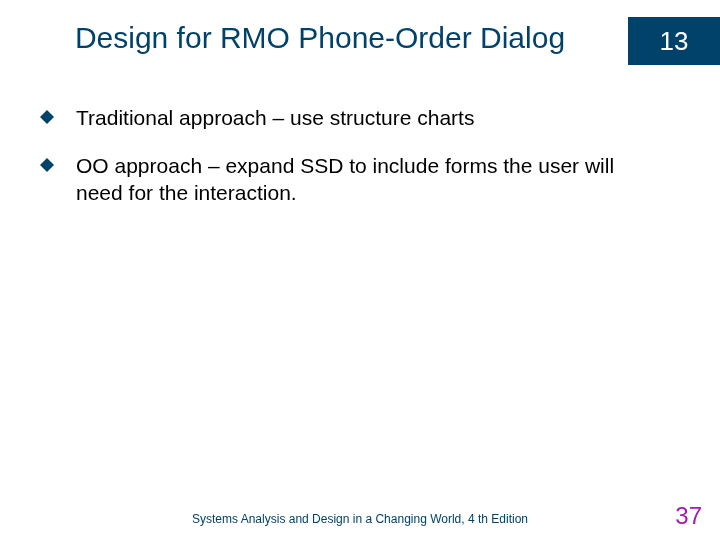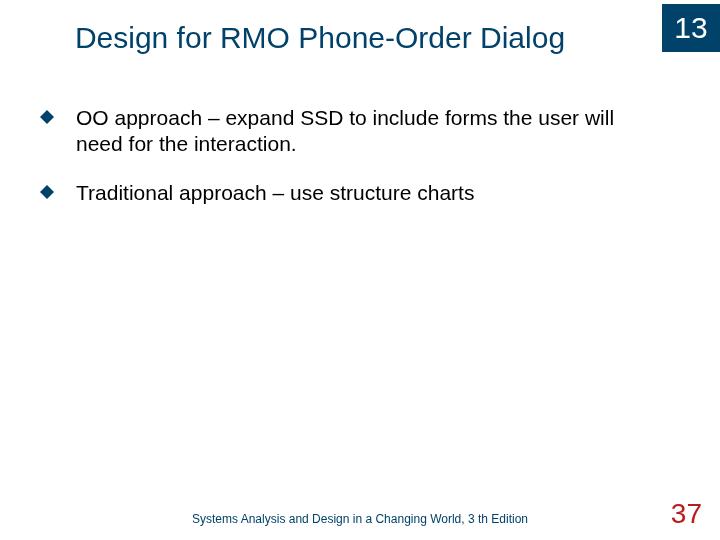--- a/index.html
+++ b/index.html
@@ -7,27 +7,27 @@
     padding: 0;
     width: 720px;
     height: 540px;
     background: #ffffff;
     font-family: Arial, Helvetica, sans-serif;
     position: relative;
     overflow: hidden;
   }
   .chapter-badge {
     position: absolute;
-    top: 4px;
+    top: 17px;
     right: 0;
-    width: 58px;
+    width: 92px;
     height: 48px;
     background: #004269;
     color: #ffffff;
-    font-size: 30px;
+    font-size: 26px;
     display: flex;
     align-items: center;
     justify-content: center;
     font-family: Arial, sans-serif;
   }
   .title {
     position: absolute;
     top: 20px;
     left: 0;
     width: 640px;
@@ -72,22 +72,22 @@
     width: 720px;
     text-align: center;
     font-size: 12px;
     color: #004269;
     font-family: Arial, sans-serif;
   }
   .page-number {
     position: absolute;
     bottom: 10px;
     right: 18px;
-    font-size: 28px;
-    color: #b91c1c;
+    font-size: 24px;
+    color: #a21caf;
     font-family: Arial, sans-serif;
   }
 </style>
 </head>
 <body>
 
 <div class="chapter-badge">
   <span>13</span>
 </div>
 
@@ -96,29 +96,29 @@
 </div>
 
 <div class="content">
 
   <div class="bullet-item">
     <span class="bullet-icon">
       <svg width="14" height="14" viewBox="0 0 14 14">
         <polygon points="7,0 14,7 7,14 0,7" fill="#004269"></polygon>
       </svg>
     </span>
-    <span class="bullet-text">OO approach – expand SSD to include forms the user will need for the interaction.</span>
+    <span class="bullet-text">Traditional approach – use structure charts</span>
   </div>
 
   <div class="bullet-item">
     <span class="bullet-icon">
       <svg width="14" height="14" viewBox="0 0 14 14">
         <polygon points="7,0 14,7 7,14 0,7" fill="#004269"></polygon>
       </svg>
     </span>
-    <span class="bullet-text">Traditional approach – use structure charts</span>
+    <span class="bullet-text">OO approach – expand SSD to include forms the user will need for the interaction.</span>
   </div>
 
 </div>
 
-<div class="footer">Systems Analysis and Design in a Changing World, 3 th Edition</div>
+<div class="footer">Systems Analysis and Design in a Changing World, 4 th Edition</div>
 
 <div class="page-number">37</div>
 
 </body></html>

